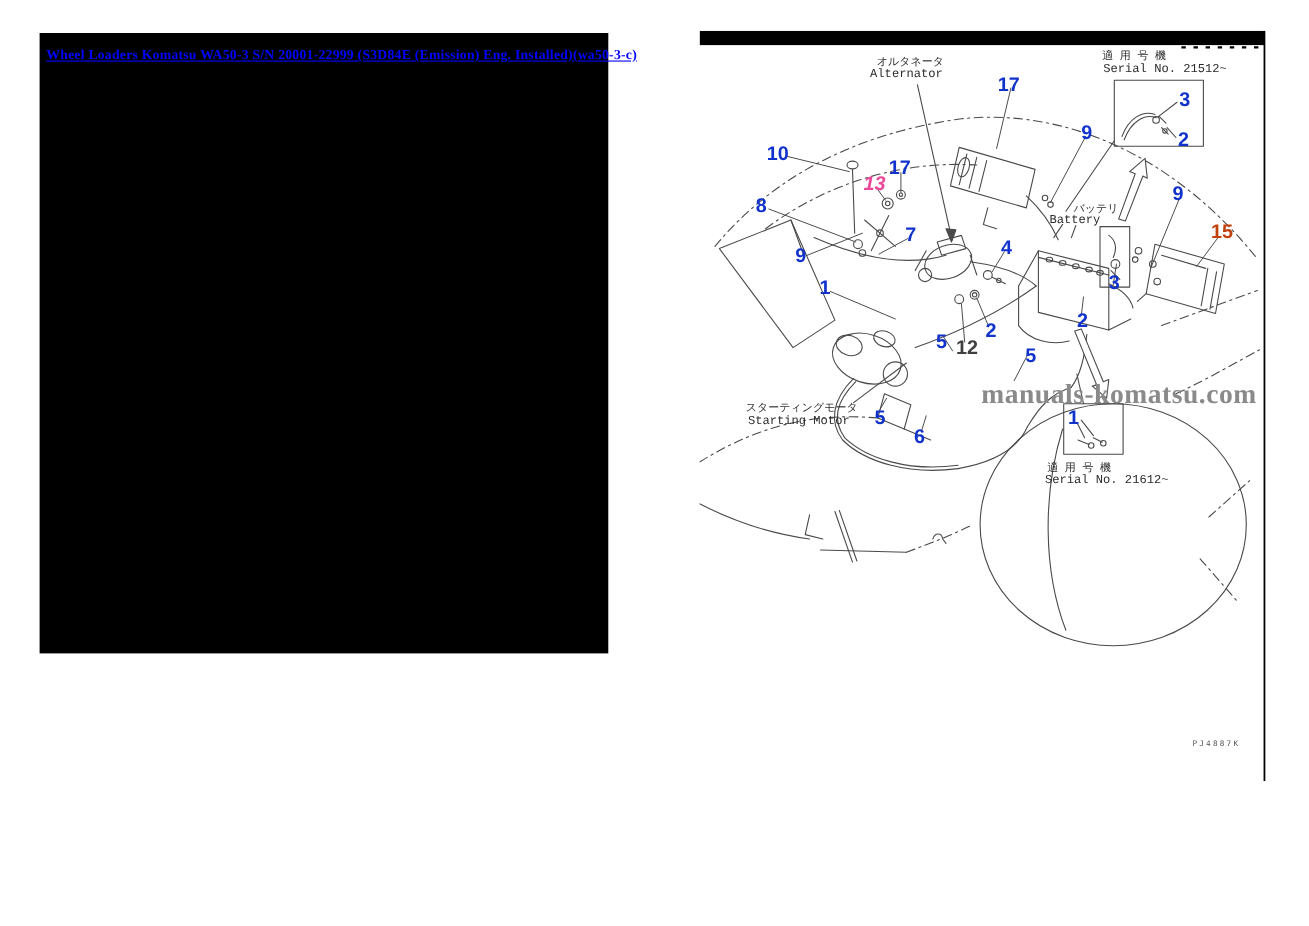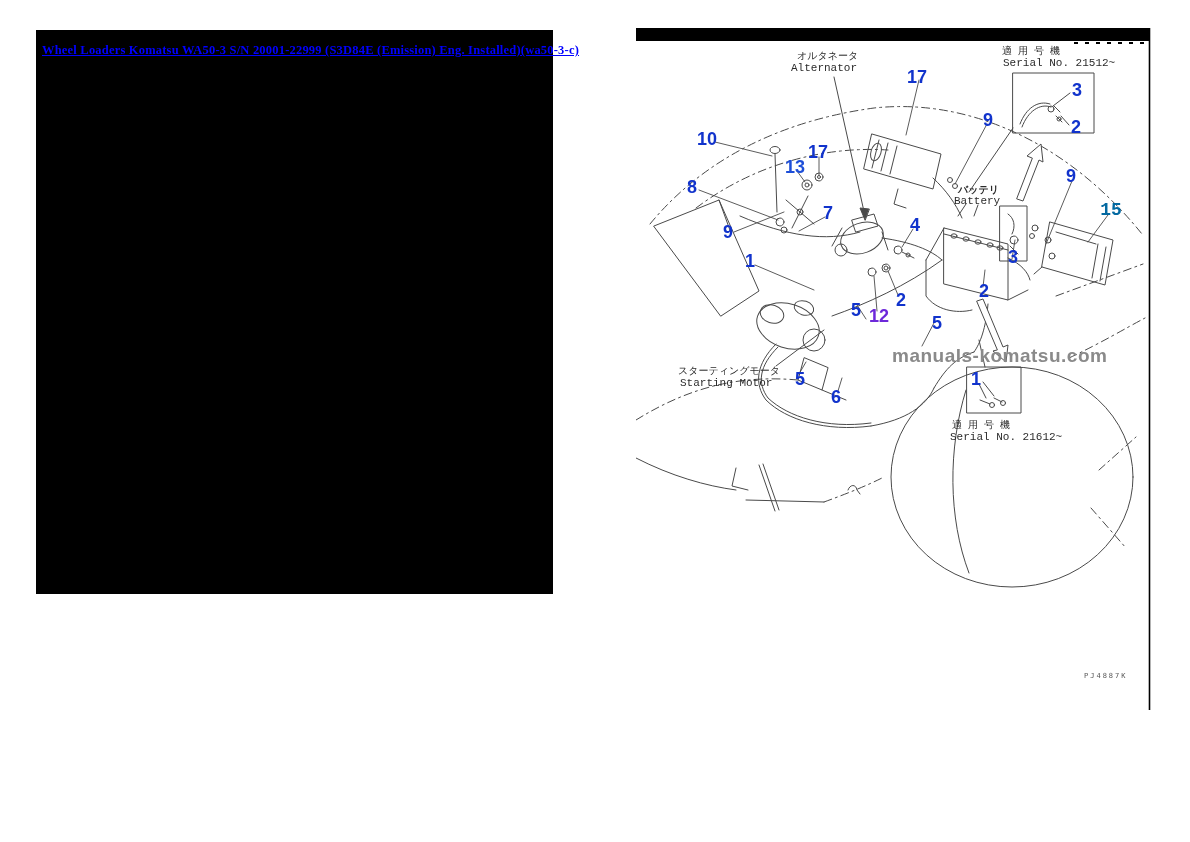--- a/index.html
+++ b/index.html
@@ -12,22 +12,22 @@
         color:#0000ff;text-decoration:underline;letter-spacing:0.2px;white-space:nowrap;cursor:pointer;}
   
   #diagram{position:absolute;left:636px;top:28px;width:518px;height:684px;}
   #diagram svg{position:absolute;left:0;top:0;}
   .jp-label,.en-label{position:absolute;color:#2b2b2b;white-space:nowrap;
         font-family:"DejaVu Sans Mono",monospace;}
   .jp-label{font-size:10px;}
   .en-label{font-size:11px;font-family:Liberation Mono, monospace;}
   .callout{position:absolute;transform:translate(-50%,-50%);
         font-family:"Liberation Sans",sans-serif;font-weight:bold;font-size:18px;line-height:1;}
-  #watermark{position:absolute;left:256px;top:317px;font-size:19px;font-weight:bold;
-        color:#8a8a8a;letter-spacing:0.5px;font-family:Liberation Sans, sans-serif;}
+  #watermark{position:absolute;left:256px;top:317px;font-size:25px;font-weight:bold;
+        color:#8a8a8a;letter-spacing:0.5px;font-family:Liberation Serif, serif;}
   #drawing-code{position:absolute;left:448px;top:644px;font-size:7px;letter-spacing:2px;
         color:#555;font-family:"DejaVu Sans Mono",monospace;}
 </style>
 </head>
 <body>
 
 <div id="page">
 
   <div id="left-panel" style="background: rgb(0, 0, 0);">
     <a id="header-link" style="color: rgb(0, 0, 255);">Wheel Loaders Komatsu WA50-3 S/N 20001-22999 (S3D84E  (Emission) Eng. Installed)(wa50-3-c)</a>
@@ -221,52 +221,52 @@
         </g>
       </g>
     </svg>
 
     <div class="jp-label" style="left:161px;top:21px;">オルタネータ</div>
     <div class="en-label" style="left:155px;top:34px;">Alternator</div>
 
     <div class="jp-label" style="left:366px;top:16px;">適 用 号 機</div>
     <div class="en-label" style="left:367px;top:29px;">Serial No. 21512~</div>
 
-    <div class="jp-label" style="left:322px;top:155px;font-weight:bold;">バッテリ</div>
+    <div class="jp-label" style="left:340px;top:155px;">バッテリ</div>
     <div class="en-label" style="left:318px;top:167px;">Battery</div>
 
     <div class="jp-label" style="left:42px;top:336px;">スターティングモータ</div>
     <div class="en-label" style="left:44px;top:349px;">Starting Motor</div>
 
     <div class="jp-label" style="left:316px;top:390px;">適 用 号 機</div>
     <div class="en-label" style="left:314px;top:403px;">Serial No. 21612~</div>
 
     <div id="watermark" style="color: rgb(138, 138, 138);">manuals-komatsu.com</div>
     <div id="drawing-code">PJ4887K</div>
 
     <div id="callout-layer">
         <div class="callout" style="left: 281px; top: 49px; color: rgb(17, 51, 204);">17</div>
         <div class="callout" style="left: 441px; top: 62px; color: rgb(17, 51, 204);">3</div>
         <div class="callout" style="left: 352px; top: 92px; color: rgb(17, 51, 204);">9</div>
         <div class="callout" style="left: 440px; top: 99px; color: rgb(17, 51, 204);">2</div>
         <div class="callout" style="left: 71px; top: 111px; color: rgb(17, 51, 204);">10</div>
         <div class="callout" style="left: 182px; top: 124px; color: rgb(17, 51, 204);">17</div>
-        <div class="callout" style="left: 159px; top: 139px; color: #1d4ed8;">13</div>
+        <div class="callout" style="left: 159px; top: 139px; color: #ec4899; font-style: italic;">13</div>
         <div class="callout" style="left: 435px; top: 148px; color: rgb(17, 51, 204);">9</div>
         <div class="callout" style="left: 56px; top: 159px; color: rgb(17, 51, 204);">8</div>
-        <div class="callout" style="left: 475px; top: 182px; color: #0369a1; font-family: Liberation Mono, monospace;">15</div>
+        <div class="callout" style="left: 475px; top: 182px; color: #c2410c;">15</div>
         <div class="callout" style="left: 192px; top: 185px; color: rgb(17, 51, 204);">7</div>
         <div class="callout" style="left: 279px; top: 197px; color: rgb(17, 51, 204);">4</div>
         <div class="callout" style="left: 92px; top: 204px; color: rgb(17, 51, 204);">9</div>
         <div class="callout" style="left: 377px; top: 229px; color: rgb(17, 51, 204);">3</div>
         <div class="callout" style="left: 114px; top: 233px; color: rgb(17, 51, 204);">1</div>
         <div class="callout" style="left: 348px; top: 263px; color: rgb(17, 51, 204);">2</div>
         <div class="callout" style="left: 265px; top: 272px; color: rgb(17, 51, 204);">2</div>
         <div class="callout" style="left: 220px; top: 282px; color: rgb(17, 51, 204);">5</div>
-        <div class="callout" style="left: 243px; top: 288px; color: #6d28d9;">12</div>
+        <div class="callout" style="left: 243px; top: 288px; color: #404040;">12</div>
         <div class="callout" style="left: 301px; top: 295px; color: rgb(17, 51, 204);">5</div>
         <div class="callout" style="left: 164px; top: 351px; color: rgb(17, 51, 204);">5</div>
         <div class="callout" style="left: 340px; top: 351px; color: rgb(17, 51, 204);">1</div>
         <div class="callout" style="left: 200px; top: 369px; color: rgb(17, 51, 204);">6</div>
       </div>
   </div>
 
 </div>
 
 </body></html>

